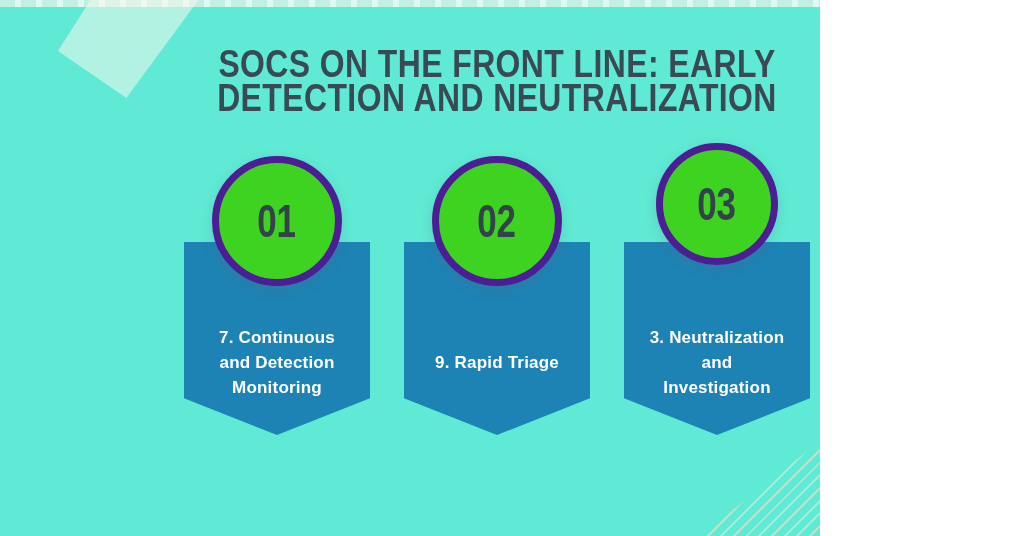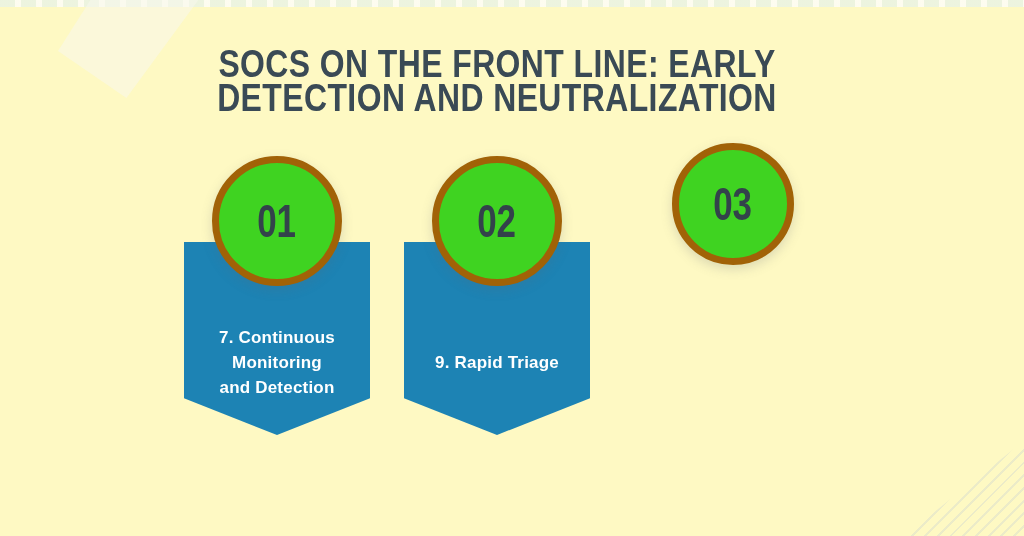--- a/index.html
+++ b/index.html
@@ -3,23 +3,23 @@
 <meta charset="utf-8">
 <style>
   html, body {
     margin: 0;
     padding: 0;
     background: #ffffff;
     font-family: "Liberation Sans", sans-serif;
   }
   .canvas {
     position: relative;
-    width: 1024px;
+    width: 820px;
     height: 536px;
-    background: #fef9c3;
+    background: #5eead4;
     overflow: hidden;
   }
 
   
   .deco-top-left {
     position: absolute;
     left: 58px; top: 0;
     width: 180px; height: 98px;
     background: #f7f7ec;
     opacity: 0.55;
@@ -101,29 +101,29 @@
     font-weight: 700;
     letter-spacing: 0.2px;
   }
   .circle {
     position: absolute;
     left: 28px;
     top: 8px;
     width: 116px;
     height: 116px;
     background: #3fd321;
-    border: 7px solid #a16207;
+    border: 7px solid #4c1d95;
     border-radius: 50%;
     box-shadow: 0 4px 12px rgba(90, 102, 112, 0.22);
     display: flex;
     align-items: center;
     justify-content: center;
   }
   .step-3 .circle {
-    left: 48px;
+    left: 32px;
     top: -5px;
     width: 108px;
     height: 108px;
   }
   .circle-number {
     color: #33424b;
     font-size: 46px;
     font-weight: 700;
     letter-spacing: 0;
     transform: scaleX(0.76);
@@ -142,40 +142,47 @@
     <span>SOCS ON THE FRONT LINE: EARLY</span>
     <span>DETECTION AND NEUTRALIZATION</span>
   </h1>
 
   <div class="steps-row">
 
     <div class="step step-1">
       <div class="banner">
         <div class="banner-text">
           <span>7. Continuous</span>
+          <span>and Detection</span>
           <span>Monitoring</span>
-          <span>and Detection</span>
         </div>
       </div>
       <div class="circle">
         <span class="circle-number">01</span>
       </div>
     </div>
 
     <div class="step step-2">
       <div class="banner">
         <div class="banner-text">
           <span>9. Rapid Triage</span>
         </div>
       </div>
       <div class="circle">
         <span class="circle-number">02</span>
       </div>
     </div>
 
     <div class="step step-3">
+      <div class="banner">
+        <div class="banner-text">
+          <span>3. Neutralization</span>
+          <span>and</span>
+          <span>Investigation</span>
+        </div>
+      </div>
       <div class="circle">
         <span class="circle-number">03</span>
       </div>
     </div>
 
   </div>
 </div>
 
 </body></html>

